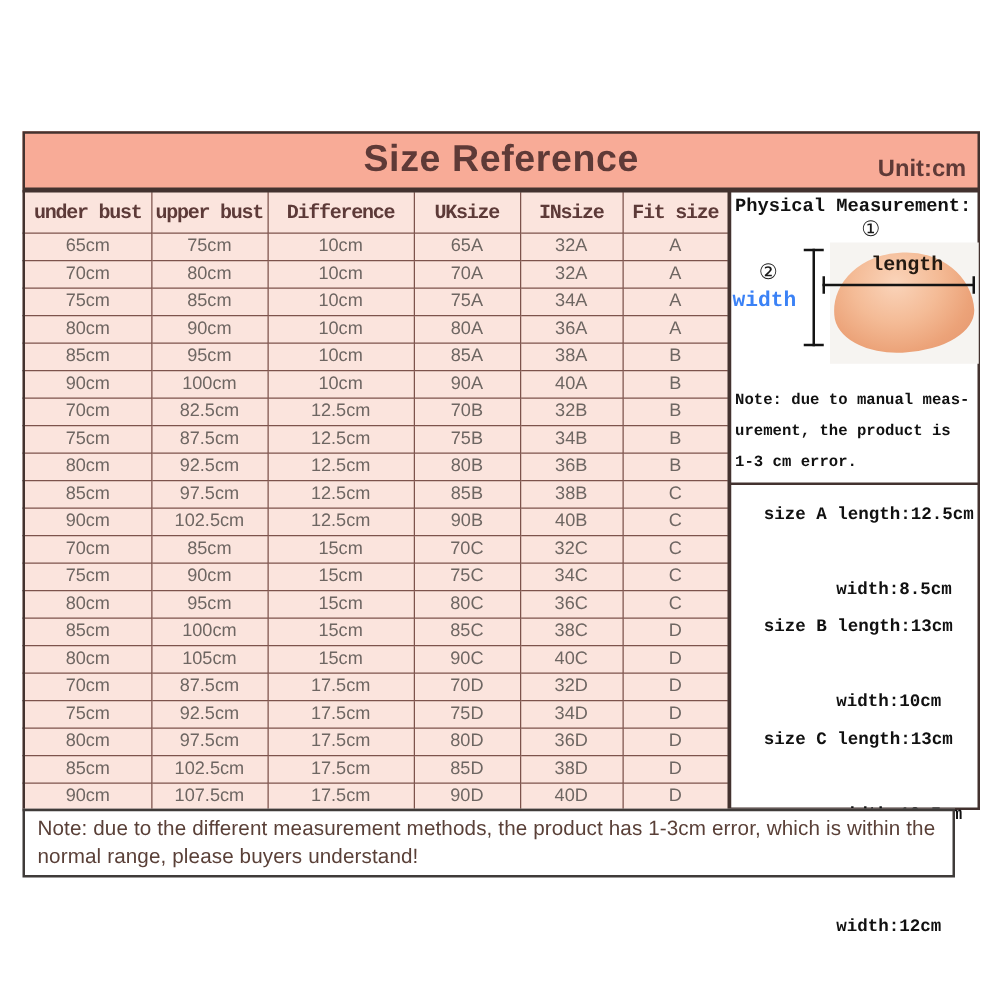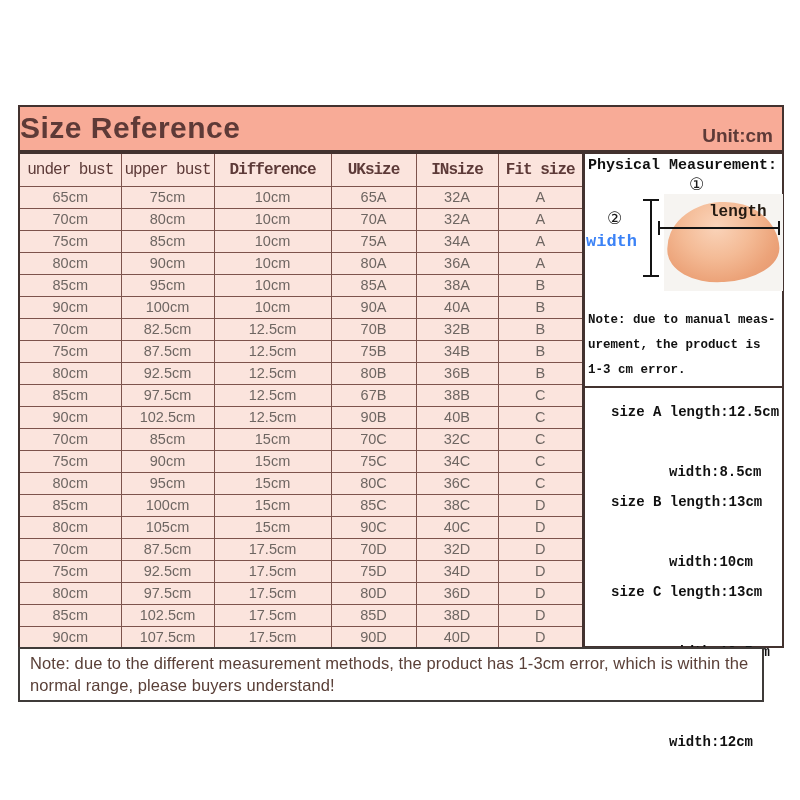--- a/index.html
+++ b/index.html
@@ -10,42 +10,42 @@
   }
   .content {
     position:absolute; left:18px; top:105px; width:766px; height:597px;
   }
   
   .title-bar {
     position:relative; height:47px; background:#f8ab97;
     border:2px solid #43322f;
   }
   .title-bar .title {
-    position:absolute; left:0; right:0; top:4px; 
+    position:absolute; left:0; right:0; top:4px; text-align:center;
     font-size:30px; font-weight:600; color:#5e3a37; letter-spacing:0.5px;
   }
   .title-bar .unit {
     position:absolute; right:9px; bottom:3px;
     font-size:19px; font-weight:600; color:#5e3a37;
   }
   
   .middle { display:flex; height:496px; }
   table.size-table {
     width:564px; border-collapse:collapse; table-layout:fixed;
     border:2px solid #43322f; background:#fbe4dd;
   }
   table.size-table th, table.size-table td {
     border:1px solid #7d534c; text-align:center; vertical-align:middle;
     overflow:hidden; white-space:nowrap;
   }
   table.size-table th {
     height:33px; font-family:"Liberation Mono", monospace;
     font-size:16px; font-weight:bold; color:#5d3a38; letter-spacing:-1px;
   }
-  table.size-table th:nth-child(-n+2) { font-weight:normal;margin-top:17px; }
+  table.size-table th:nth-child(-n+2) { font-weight:bold;margin-top:17px; }
   table.size-table td {
     height:22px; font-size:14.5px; color:#6e6662;
   }
   
   .right-panel { width:202px; display:flex; flex-direction:column; background:#ffffff; }
   .panel-box { border:2px solid #43322f; border-left-width:1px; background:#ffffff; }
   .measurement-box { height:236px; }
   .specs-box { height:260px; border-top:none; padding-top:9px; }
   .pm-heading {
     font-family:"Liberation Mono", monospace; font-weight:bold;
@@ -59,21 +59,21 @@
   .breast-form {
     position:absolute; left:3px; top:8px; width:112px; height:80px;
     background:radial-gradient(ellipse at 45% 30%, #fad4ba 0%, #f4bb96 40%, #eca379 70%, #e3936c 100%);
     border-radius:50% 50% 52% 48% / 58% 62% 40% 42%;
     transform:rotate(-3deg);
   }
   .marker { position:absolute; font-size:17px; color:#1a1a1a; font-family:"DejaVu Sans", sans-serif; }
   .marker-length { left:104px; top:0px; }
   .marker-width { left:22px; top:34px; }
   .len-label {
-    position:absolute; left:124px; top:29px;
+    position:absolute; left:112px; top:29px;
     font-family:"Liberation Mono", monospace; font-weight:bold; font-size:16px; color:#231a12;
   }
   .wid-label {
     position:absolute; left:1px; top:58px;
     font-family:"Liberation Mono", monospace; font-weight:bold; font-size:17px; color:#3b82f6;
   }
   .h-line { position:absolute; left:73px; top:53px; width:122px; height:2px; background:#141414; }
   .h-line .tick { position:absolute; top:-6px; width:2px; height:14px; background:#141414; }
   .h-line .tick.start { left:0; }
   .h-line .tick.end { right:0; }
@@ -202,21 +202,21 @@
               <td>92.5cm</td>
               <td>12.5cm</td>
               <td>80B</td>
               <td>36B</td>
               <td>B</td>
             </tr>
             <tr>
               <td>85cm</td>
               <td>97.5cm</td>
               <td>12.5cm</td>
-              <td>67B</td>
+              <td>85B</td>
               <td>38B</td>
               <td>C</td>
             </tr>
             <tr>
               <td>90cm</td>
               <td>102.5cm</td>
               <td>12.5cm</td>
               <td>90B</td>
               <td>40B</td>
               <td>C</td>

